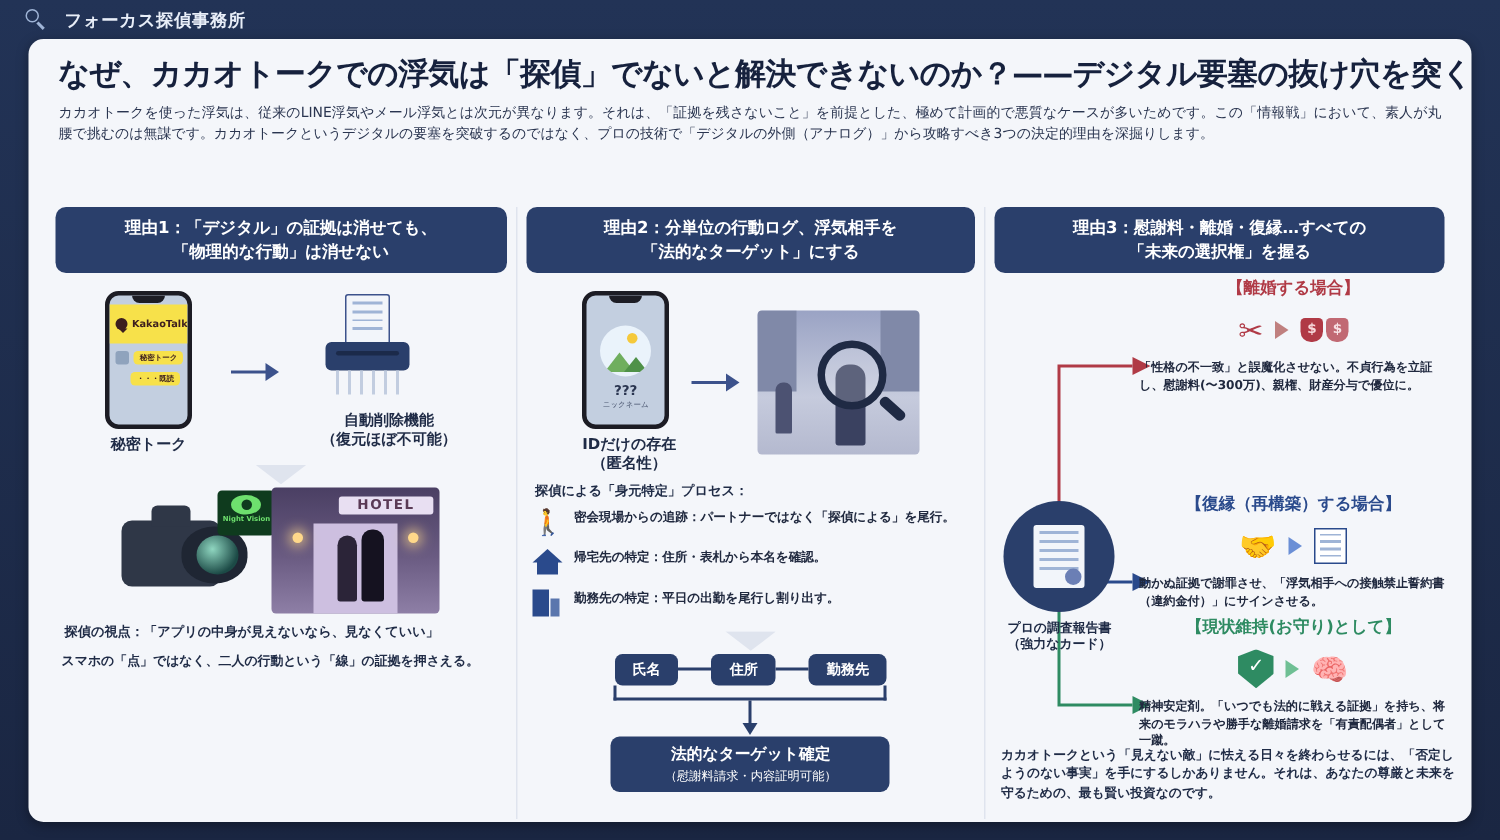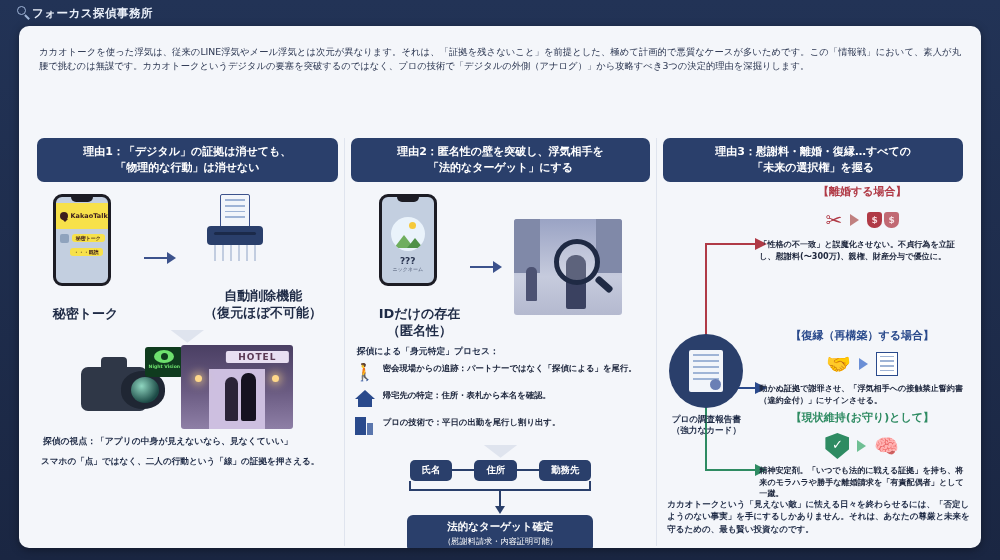--- a/index.html
+++ b/index.html
@@ -6,21 +6,21 @@
   html,body {
     width:1000px; height:560px; overflow:hidden;
     font-family:"DejaVu Sans","Liberation Sans",sans-serif;
     background:#1b2a4a;
   }
   #root { position:relative; width:1000px; height:560px;
           background:linear-gradient(180deg,#223356 0%,#1a2642 100%); }
 
   
   .logobar { position:absolute; left:0; top:0; width:816px; height:26px;
-             display:flex; align-items:center; padding-left:16px; gap:0; }
+             display:flex; align-items:center; padding-left:16px; gap:11px; }
   .logo-ico { width:16px; height:16px; position:relative; flex:0 0 auto; }
   .logo-ico .ring { position:absolute; left:1px; top:1px; width:9px; height:9px;
                     border:1.6px solid #9fb4d6; border-radius:50%; }
   .logo-ico .hnd { position:absolute; left:9px; top:9px; width:6px; height:1.8px;
                    background:#9fb4d6; transform:rotate(45deg); transform-origin:left center; }
   .logo-txt { color:#e8eef8; font-size:11.5px; font-weight:bold; letter-spacing:.5px; }
 
   
   .card { position:absolute; left:19px; top:26px; width:962px; height:522px;
           background:#f4f6fa; border-radius:10px;
@@ -79,22 +79,22 @@
                   border-radius:50%; background:#f5c93b; }
   .ph-circ .m1 { position:absolute; left:3px; bottom:3px; width:0;height:0;
                  border-left:10px solid transparent; border-right:10px solid transparent;
                  border-bottom:13px solid #6fae5e; }
   .ph-circ .m2 { position:absolute; right:2px; bottom:3px; width:0;height:0;
                  border-left:8px solid transparent; border-right:8px solid transparent;
                  border-bottom:10px solid #4f9148; }
   .ph-q { text-align:center; font-size:9px; font-weight:bold; color:#2a3550; margin-top:5px; }
   .ph-nick { text-align:center; font-size:5px; color:#4a5670; }
 
-  .cap { text-align:center; font-size:13px; font-weight:bold; color:#1f2b46;
-         line-height:1.3; margin-top:20px; }
+  .cap { text-align:center; font-size:10px; font-weight:bold; color:#1f2b46;
+         line-height:1.3; margin-top:4px; }
 
   
   .shred { width:62px; height:74px; position:relative; flex:0 0 auto; }
   .shred .doc { position:absolute; left:16px; top:0; width:30px; height:34px;
                 background:#f2f5fa; border:1.5px solid #3c528c; border-radius:2px; }
   .shred .doc i { display:block; height:1.6px; background:#9fb4d6; margin:4px 4px 0 4px; }
   .shred .mach { position:absolute; left:3px; top:32px; width:56px; height:19px;
                  background:#2a3f6b; border-radius:4px; }
   .shred .mach:after { content:""; position:absolute; left:7px; top:6px;
                        width:42px; height:3px; background:#1b2a4a; border-radius:2px; }
@@ -251,20 +251,21 @@
     <span class="logo-ico">
       <span class="ring"></span>
         <span class="hnd"></span>
     </span>
     <span class="logo-txt">フォーカス探偵事務所</span>
   </div>
 
   <div class="card">
 
     <div class="hero">
+      <h1>なぜ、カカオトークでの浮気は「探偵」でないと解決できないのか？——デジタル要塞の抜け穴を突く</h1>
       <p>カカオトークを使った浮気は、従来のLINE浮気やメール浮気とは次元が異なります。それは、「証拠を残さないこと」を前提とした、極めて計画的で悪質なケースが多いためです。この「情報戦」において、素人が丸腰で挑むのは無謀です。カカオトークというデジタルの要塞を突破するのではなく、プロの技術で「デジタルの外側（アナログ）」から攻略すべき3つの決定的理由を深掘りします。</p>
     </div>
 
     <div class="cols">
 
       <div class="col">
         <div class="colhead" style="white-space:pre-line">理由1：「デジタル」の証拠は消せても、
 「物理的な行動」は消せない</div>
         <div class="body">
 
@@ -337,21 +338,21 @@
           </div>
 
           <div class="lead" style="margin-top:7px">探偵の視点：「アプリの中身が見えないなら、見なくていい」</div>
 
 
           <div class="footnote">スマホの「点」ではなく、二人の行動という「線」の証拠を押さえる。</div>
         </div>
       </div>
 
       <div class="col">
-        <div class="colhead" style="white-space:pre-line">理由2：匿名性の壁を突破し、浮気相手を
+        <div class="colhead" style="white-space:pre-line">理由2：分単位の行動ログ、浮気相手を
 「法的なターゲット」にする</div>
         <div class="body">
 
           <div class="row" style="gap:10px; margin-top:4px;">
             <div style="text-align:center">
               <div class="phone">
                 <span class="notch"></span>
                 <div class="ph-circ">
                   <span class="sun"></span>
                     <span class="m1"></span>
@@ -389,21 +390,21 @@
             <div class="bitem">
               <span class="bico">
                 <span class="ico-home"><span class="rf"></span><span class="bs"></span></span>
               </span>
               <span class="btxt">帰宅先の特定：住所・表札から本名を確認。</span>
             </div>
             <div class="bitem">
               <span class="bico">
                 <span class="ico-bld"><span class="t1"></span><span class="t2"></span></span>
               </span>
-              <span class="btxt">プロの技術で：平日の出勤を尾行し割り出す。</span>
+              <span class="btxt">勤務先の特定：平日の出勤を尾行し割り出す。</span>
             </div>
           </div>
 
           <div class="chev"></div>
 
           <div class="flow3">
             <span class="fbox">氏名</span>
             <span class="fline"></span>
             <span class="fbox">住所</span>
             <span class="fline"></span>

